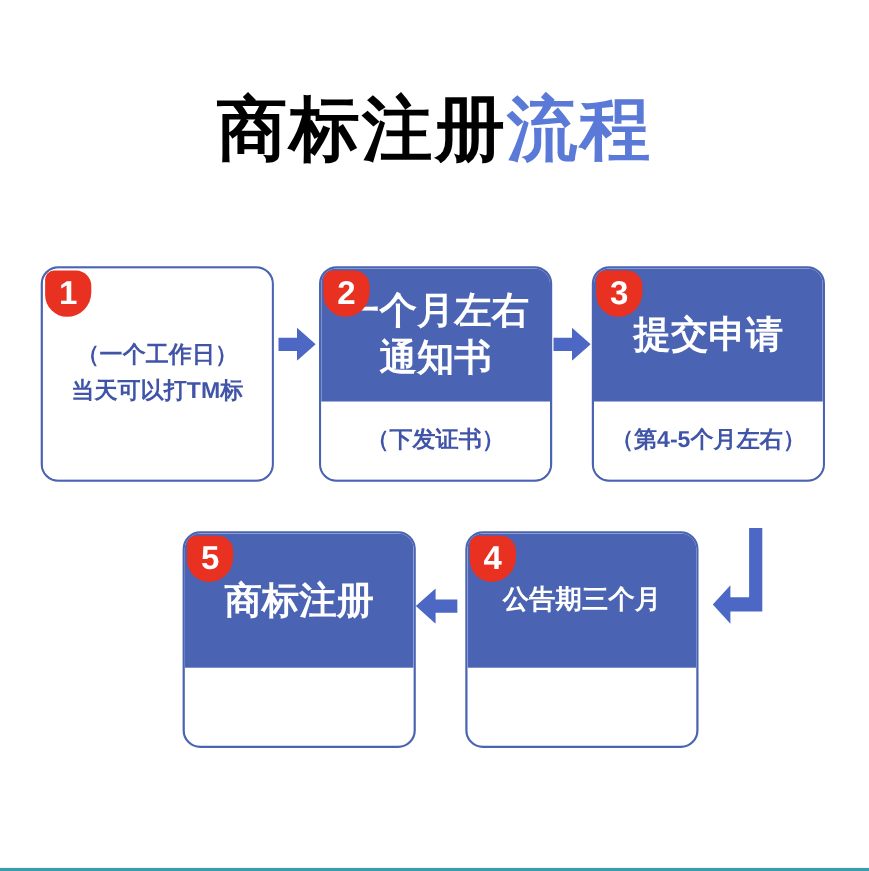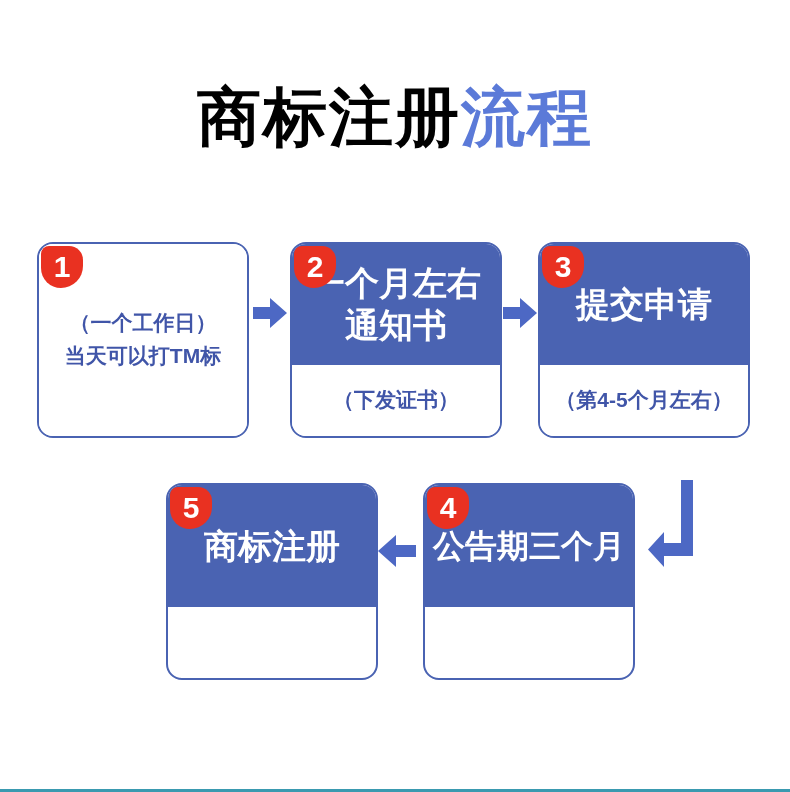--- a/index.html
+++ b/index.html
@@ -56,21 +56,21 @@
     display: flex;
     align-items: center;
     justify-content: center;
     text-align: center;
     font-size: 34px;
     font-weight: 700;
     line-height: 1.25;
     white-space: pre-line;
     position: relative;
   }
-  .box-4 .step-main { font-size: 32px; }
+  .box-4 .step-main { font-size: 24px; }
 
   .step-sub {
     flex: 1 1 auto;
     background: #ffffff;
     color: #4055a8;
     display: flex;
     align-items: center;
     justify-content: center;
     text-align: center;
     font-size: 21px;

